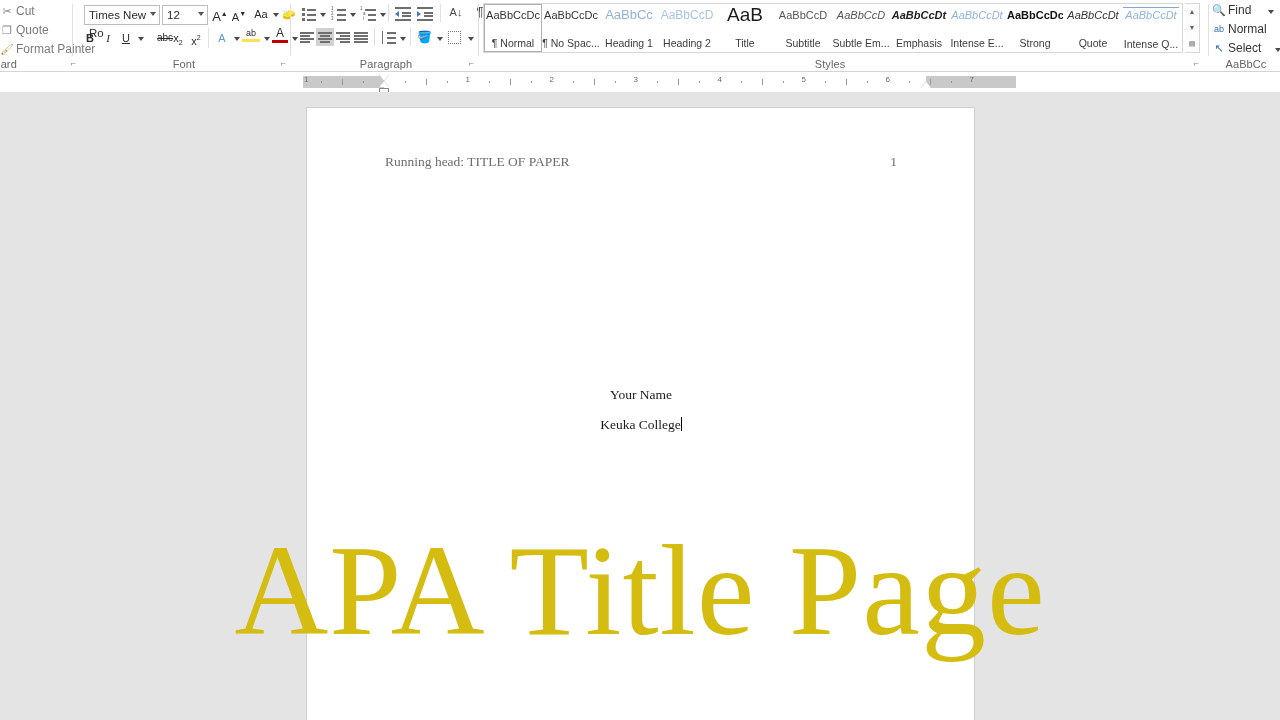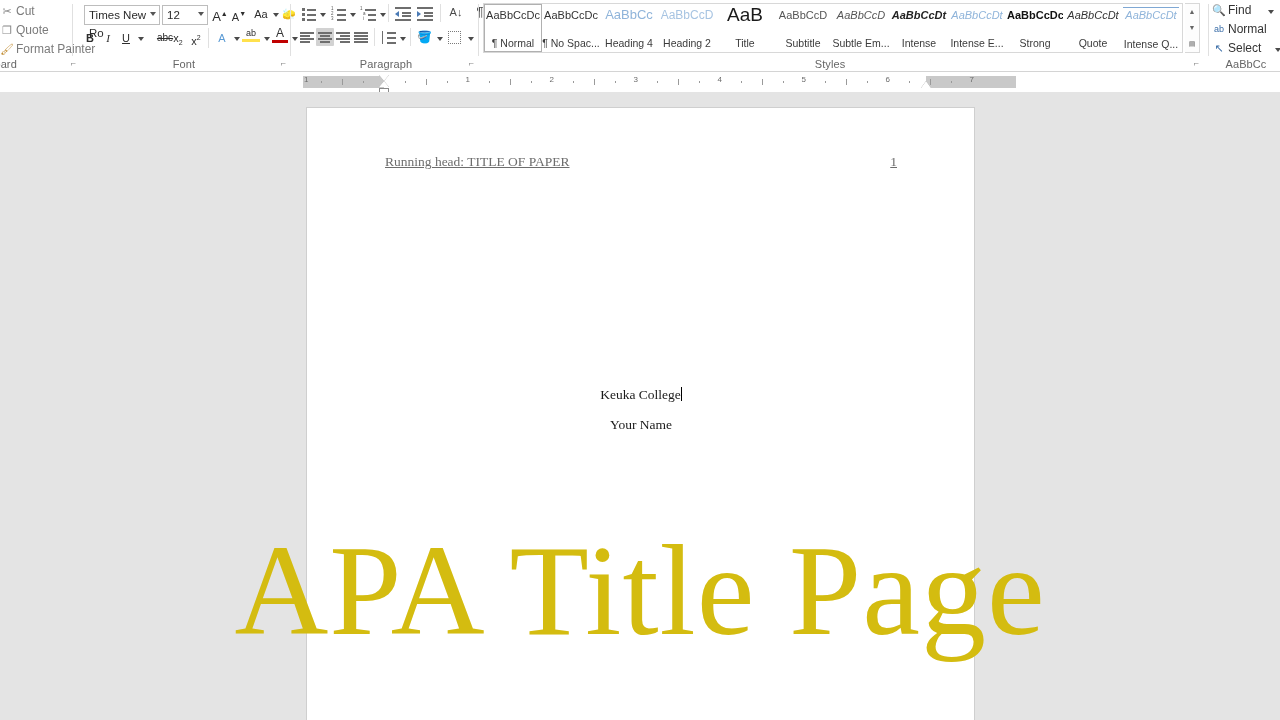--- a/index.html
+++ b/index.html
@@ -151,21 +151,21 @@
   #page {
     position: absolute; left: 307px; top: 16px;
     width: 667px; height: 612px;
     background: #ffffff;
     box-shadow: 0 0 0 1px #cfcfcf;
   }
   #doc-header {
     position: absolute; left: 78px; top: 46px; width: 512px;
     display: flex; justify-content: space-between;
     font-family: "Liberation Serif", serif;
-    font-size: 13.5px; color: #6d6d6d; text-decoration: underline;
+    font-size: 13.5px; color: #6d6d6d;
   }
   #title-block {
     position: absolute; left: 60px; top: 272px; width: 548px;
     text-align: center;
     font-family: "Liberation Serif", serif;
     font-size: 13.5px; color: #1a1a1a; line-height: 30px;
   }
   #caret {
     display: inline-block; width: 1px; height: 14px;
     background: #000; vertical-align: -2px; margin-left: 0px;
@@ -377,41 +377,41 @@
         <div class="style-cell sel">
           <div class="style-prev" style="font-family: &quot;Liberation Sans&quot;, sans-serif; font-size: 11px; color: rgb(51, 51, 51); font-weight: 400; font-style: normal;">AaBbCcDc</div>
           <div class="style-name">¶ Normal</div>
         </div>
         <div class="style-cell">
           <div class="style-prev" style="font-family: &quot;Liberation Sans&quot;, sans-serif; font-size: 11px; color: rgb(51, 51, 51); font-weight: 400; font-style: normal;">AaBbCcDc</div>
           <div class="style-name">¶ No Spac...</div>
         </div>
         <div class="style-cell">
           <div class="style-prev" style="font-family: &quot;Liberation Sans&quot;, sans-serif; font-size: 13px; color: rgb(143, 180, 218); font-weight: 400; font-style: normal;">AaBbCc</div>
-          <div class="style-name">Heading 4</div>
+          <div class="style-name">Heading 1</div>
         </div>
         <div class="style-cell">
           <div class="style-prev" style="font-family: &quot;Liberation Sans&quot;, sans-serif; font-size: 12px; color: rgb(167, 196, 226); font-weight: 400; font-style: normal;">AaBbCcD</div>
           <div class="style-name">Heading 2</div>
         </div>
         <div class="style-cell">
           <div class="style-prev" style="font-family: &quot;Liberation Sans&quot;, sans-serif; font-size: 19px; color: rgb(26, 26, 26); font-weight: 300; font-style: normal;">AaB</div>
           <div class="style-name">Title</div>
         </div>
         <div class="style-cell">
           <div class="style-prev" style="font-family: &quot;Liberation Sans&quot;, sans-serif; font-size: 11px; color: rgb(85, 85, 85); font-weight: 400; font-style: normal;">AaBbCcD</div>
           <div class="style-name">Subtitle</div>
         </div>
         <div class="style-cell">
           <div class="style-prev" style="font-family: &quot;Liberation Sans&quot;, sans-serif; font-size: 11px; color: rgb(85, 85, 85); font-weight: 400; font-style: italic;">AaBbCcD</div>
           <div class="style-name">Subtle Em...</div>
         </div>
         <div class="style-cell">
           <div class="style-prev" style="font-family: &quot;Liberation Sans&quot;, sans-serif; font-size: 11px; color: rgb(34, 34, 34); font-weight: 700; font-style: italic;">AaBbCcDt</div>
-          <div class="style-name">Intense</div>
+          <div class="style-name">Emphasis</div>
         </div>
         <div class="style-cell">
           <div class="style-prev" style="font-family: &quot;Liberation Sans&quot;, sans-serif; font-size: 11px; color: rgb(143, 180, 218); font-weight: 400; font-style: italic;">AaBbCcDt</div>
           <div class="style-name">Intense E...</div>
         </div>
         <div class="style-cell">
           <div class="style-prev" style="font-family: &quot;Liberation Sans&quot;, sans-serif; font-size: 11px; color: rgb(17, 17, 17); font-weight: 700; font-style: normal;">AaBbCcDc</div>
           <div class="style-name">Strong</div>
         </div>
         <div class="style-cell">
@@ -495,19 +495,19 @@
     </div>
 </div>
 
 <div id="canvas">
   <div id="page">
     <div id="doc-header">
       <span>Running head: TITLE OF PAPER</span>
       <span>1</span>
     </div>
     <div id="title-block">
+      <div>Your Name</div>
       <div><span>Keuka College</span><span id="caret"></span></div>
-      <div>Your Name</div>
     </div>
   </div>
 </div>
 
 <div id="overlay-title" style="color: rgb(212, 188, 16);">APA Title Page</div>
 
 </body></html>

